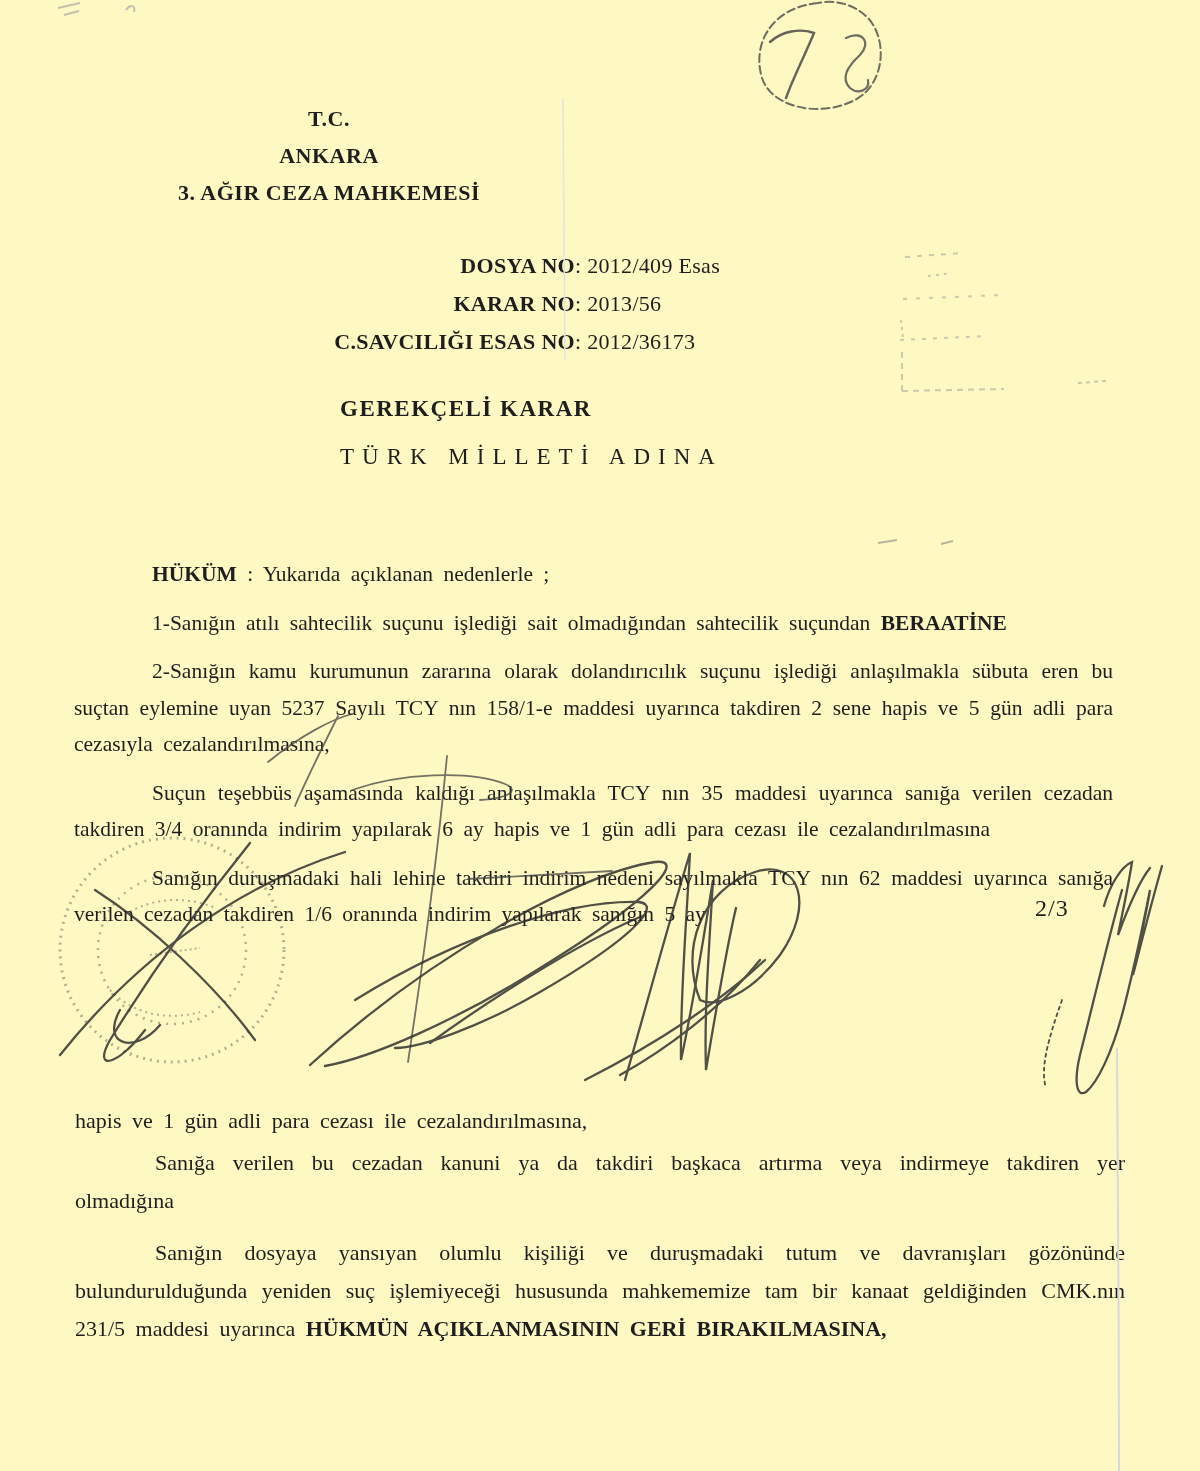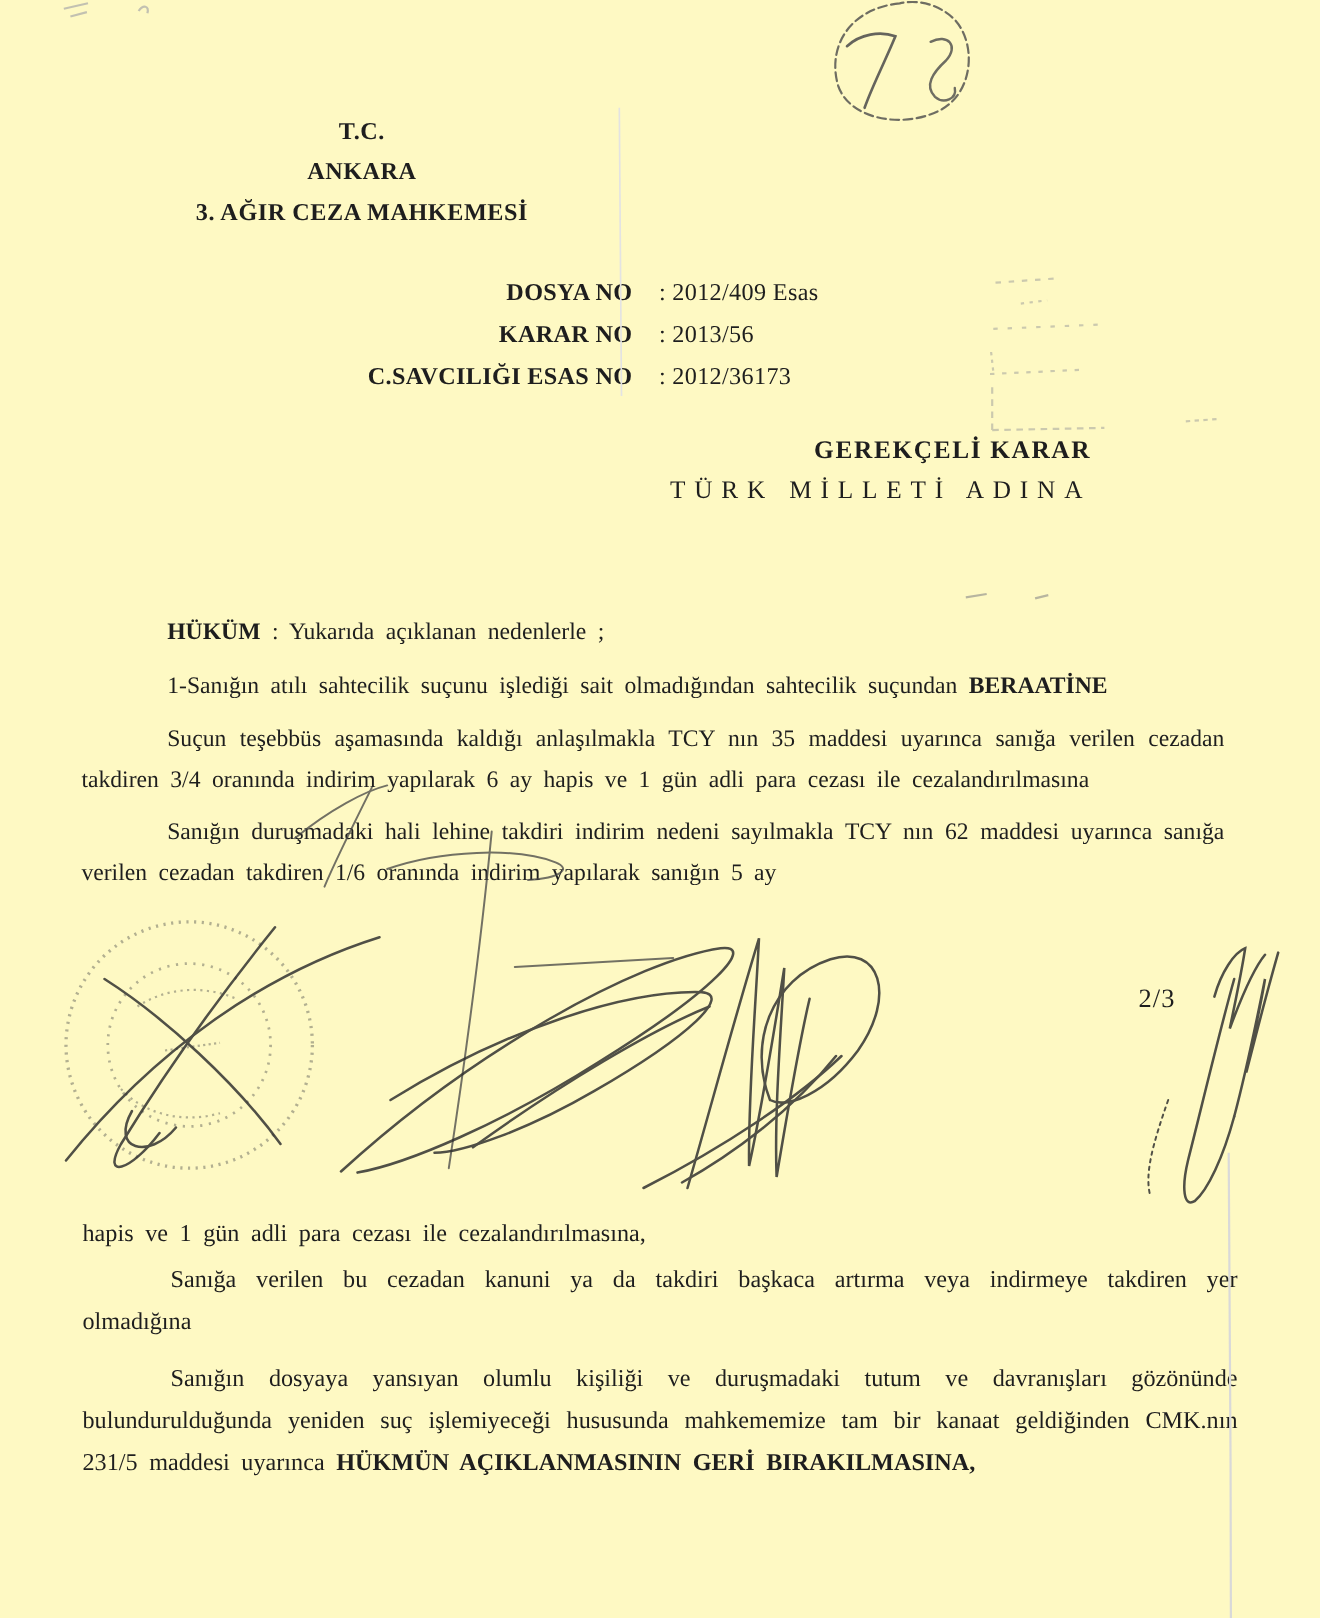--- a/index.html
+++ b/index.html
@@ -15,25 +15,25 @@
   
   .court-header{
     position:absolute;left:140px;top:100px;width:378px;
     text-align:center;font-weight:bold;font-size:22px;line-height:37px;
     letter-spacing:.5px;
   }
   
   .case-info{position:absolute;left:140px;top:247px;font-size:22px;line-height:38px;}
   .case-row{display:flex;}
   .case-label{font-weight:bold;width:435px;letter-spacing:.3px;text-align:right;}
-  .case-value{letter-spacing:.3px;margin-left:24px;}
+  .case-value{letter-spacing:.3px;}
   
-  .doc-title{position:absolute;left:352px;top:396px;width:640px;text-align:right;}
+  .doc-title{position:absolute;left:340px;top:396px;width:640px;text-align:left;}
   .doc-title .t1{font-size:23px;letter-spacing:1.5px;font-weight:600;}
-  .doc-title .t2{font-size:23px;letter-spacing:8px;margin-top:11px;font-weight:500;}
+  .doc-title .t2{font-size:23px;letter-spacing:8px;margin-top:22px;font-weight:500;}
   
   .body-upper{
     position:absolute;left:62px;top:544px;width:1063px;
     font-size:21.5px;line-height:36.5px;text-align:justify;word-spacing:5px;
   }
   .body-upper p{margin:12px;text-indent:78px;}
   
   .body-lower{
     position:absolute;left:75px;top:1090px;width:1050px;
     font-size:22px;line-height:38px;text-align:justify;word-spacing:5px;margin-top:12px;
@@ -151,20 +151,21 @@
   </div>
 
   <div class="doc-title txt">
     <div class="t1">GEREKÇELİ KARAR</div>
     <div class="t2">TÜRK MİLLETİ ADINA</div>
   </div>
 
   <div class="body-upper txt">
     <p><b>HÜKÜM</b><span> : Yukarıda açıklanan nedenlerle ;</span></p>
     <p><span>1-Sanığın atılı sahtecilik suçunu işlediği sait olmadığından sahtecilik suçundan </span><b>BERAATİNE</b></p>
+    <p>2-Sanığın kamu kurumunun zararına olarak dolandırıcılık suçunu işlediği anlaşılmakla sübuta eren bu suçtan eylemine uyan 5237 Sayılı TCY nın 158/1-e maddesi uyarınca takdiren 2 sene hapis ve 5 gün adli para cezasıyla cezalandırılmasına,</p>
     <p>Suçun teşebbüs aşamasında kaldığı anlaşılmakla TCY nın 35 maddesi uyarınca sanığa verilen cezadan takdiren 3/4 oranında indirim yapılarak 6 ay hapis ve 1 gün adli para cezası ile cezalandırılmasına</p>
     <p>Sanığın duruşmadaki hali lehine takdiri indirim nedeni sayılmakla TCY nın 62 maddesi uyarınca sanığa verilen cezadan takdiren 1/6 oranında indirim yapılarak sanığın 5 ay</p>
   </div>
 
   <div class="page-indicator txt">2/3</div>
 
   <div class="body-lower txt">
     <p class="no-indent">hapis ve 1 gün adli para cezası ile cezalandırılmasına,</p>
     <p class="gap-s">Sanığa verilen bu cezadan kanuni ya da takdiri başkaca artırma veya indirmeye takdiren yer olmadığına</p>
     <p class="gap-l"><span>Sanığın dosyaya yansıyan olumlu kişiliği ve duruşmadaki tutum ve davranışları gözönünde bulundurulduğunda yeniden suç işlemiyeceği hususunda mahkememize tam bir kanaat geldiğinden  CMK.nın 231/5 maddesi uyarınca </span><b>HÜKMÜN AÇIKLANMASININ GERİ BIRAKILMASINA,</b></p>

